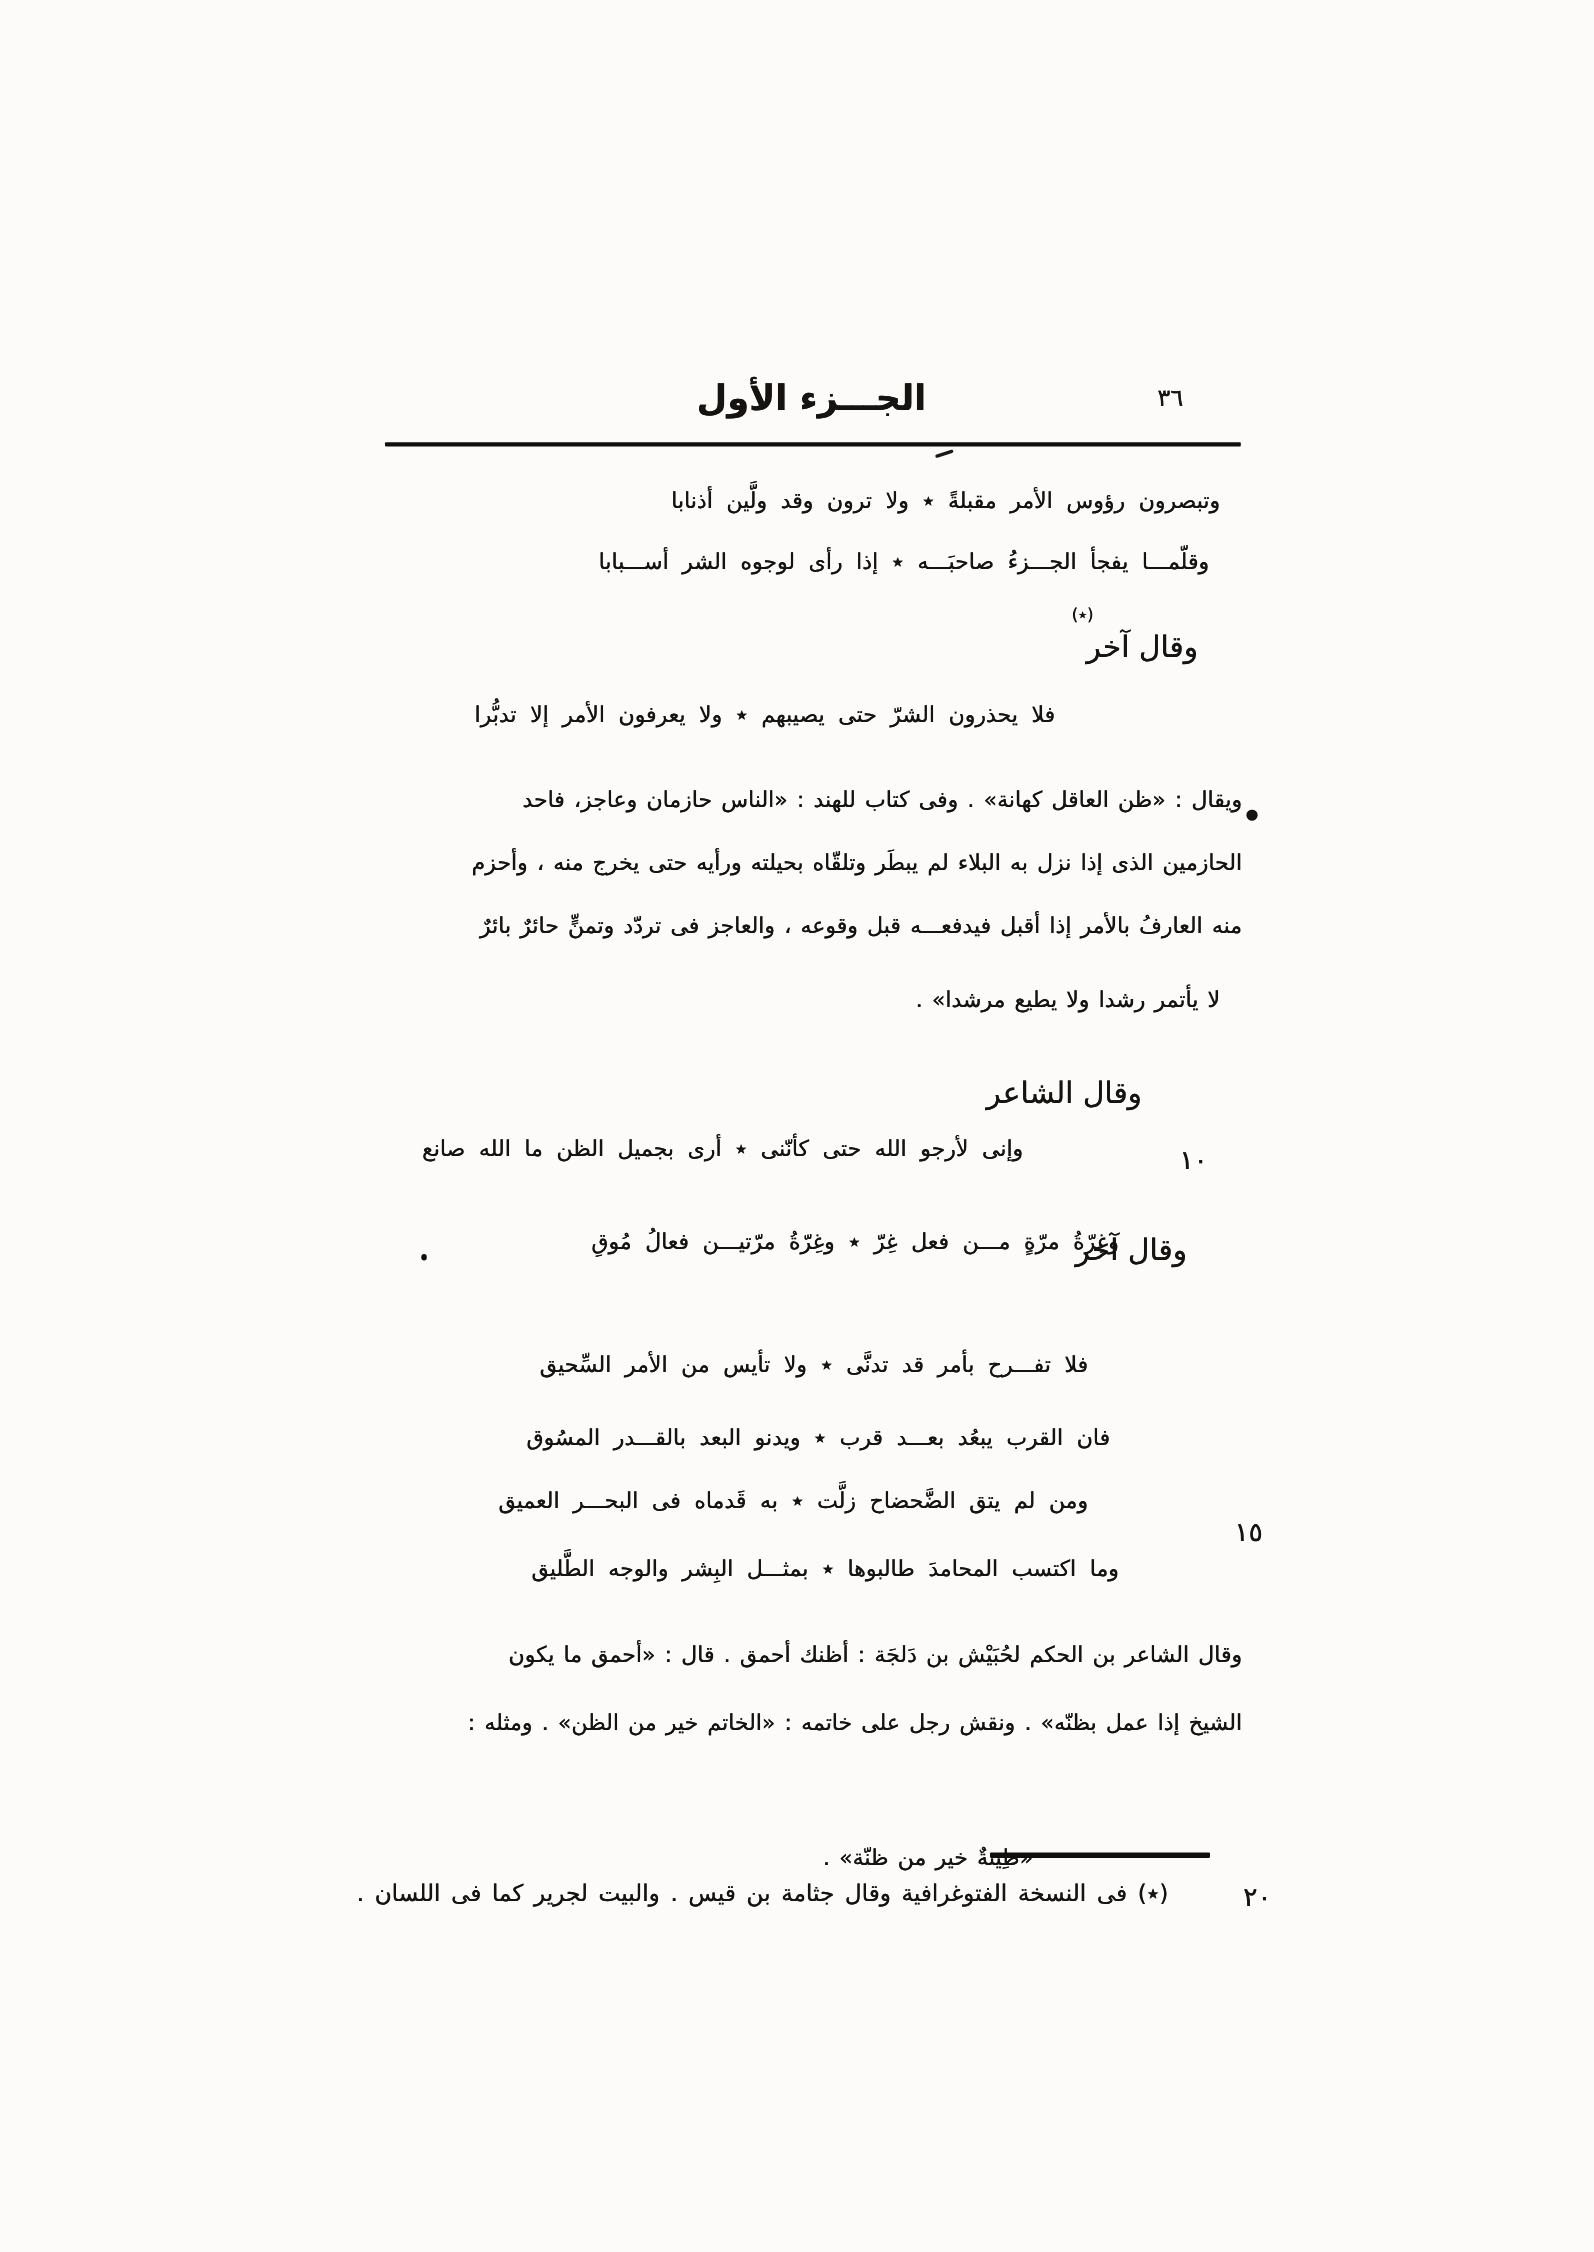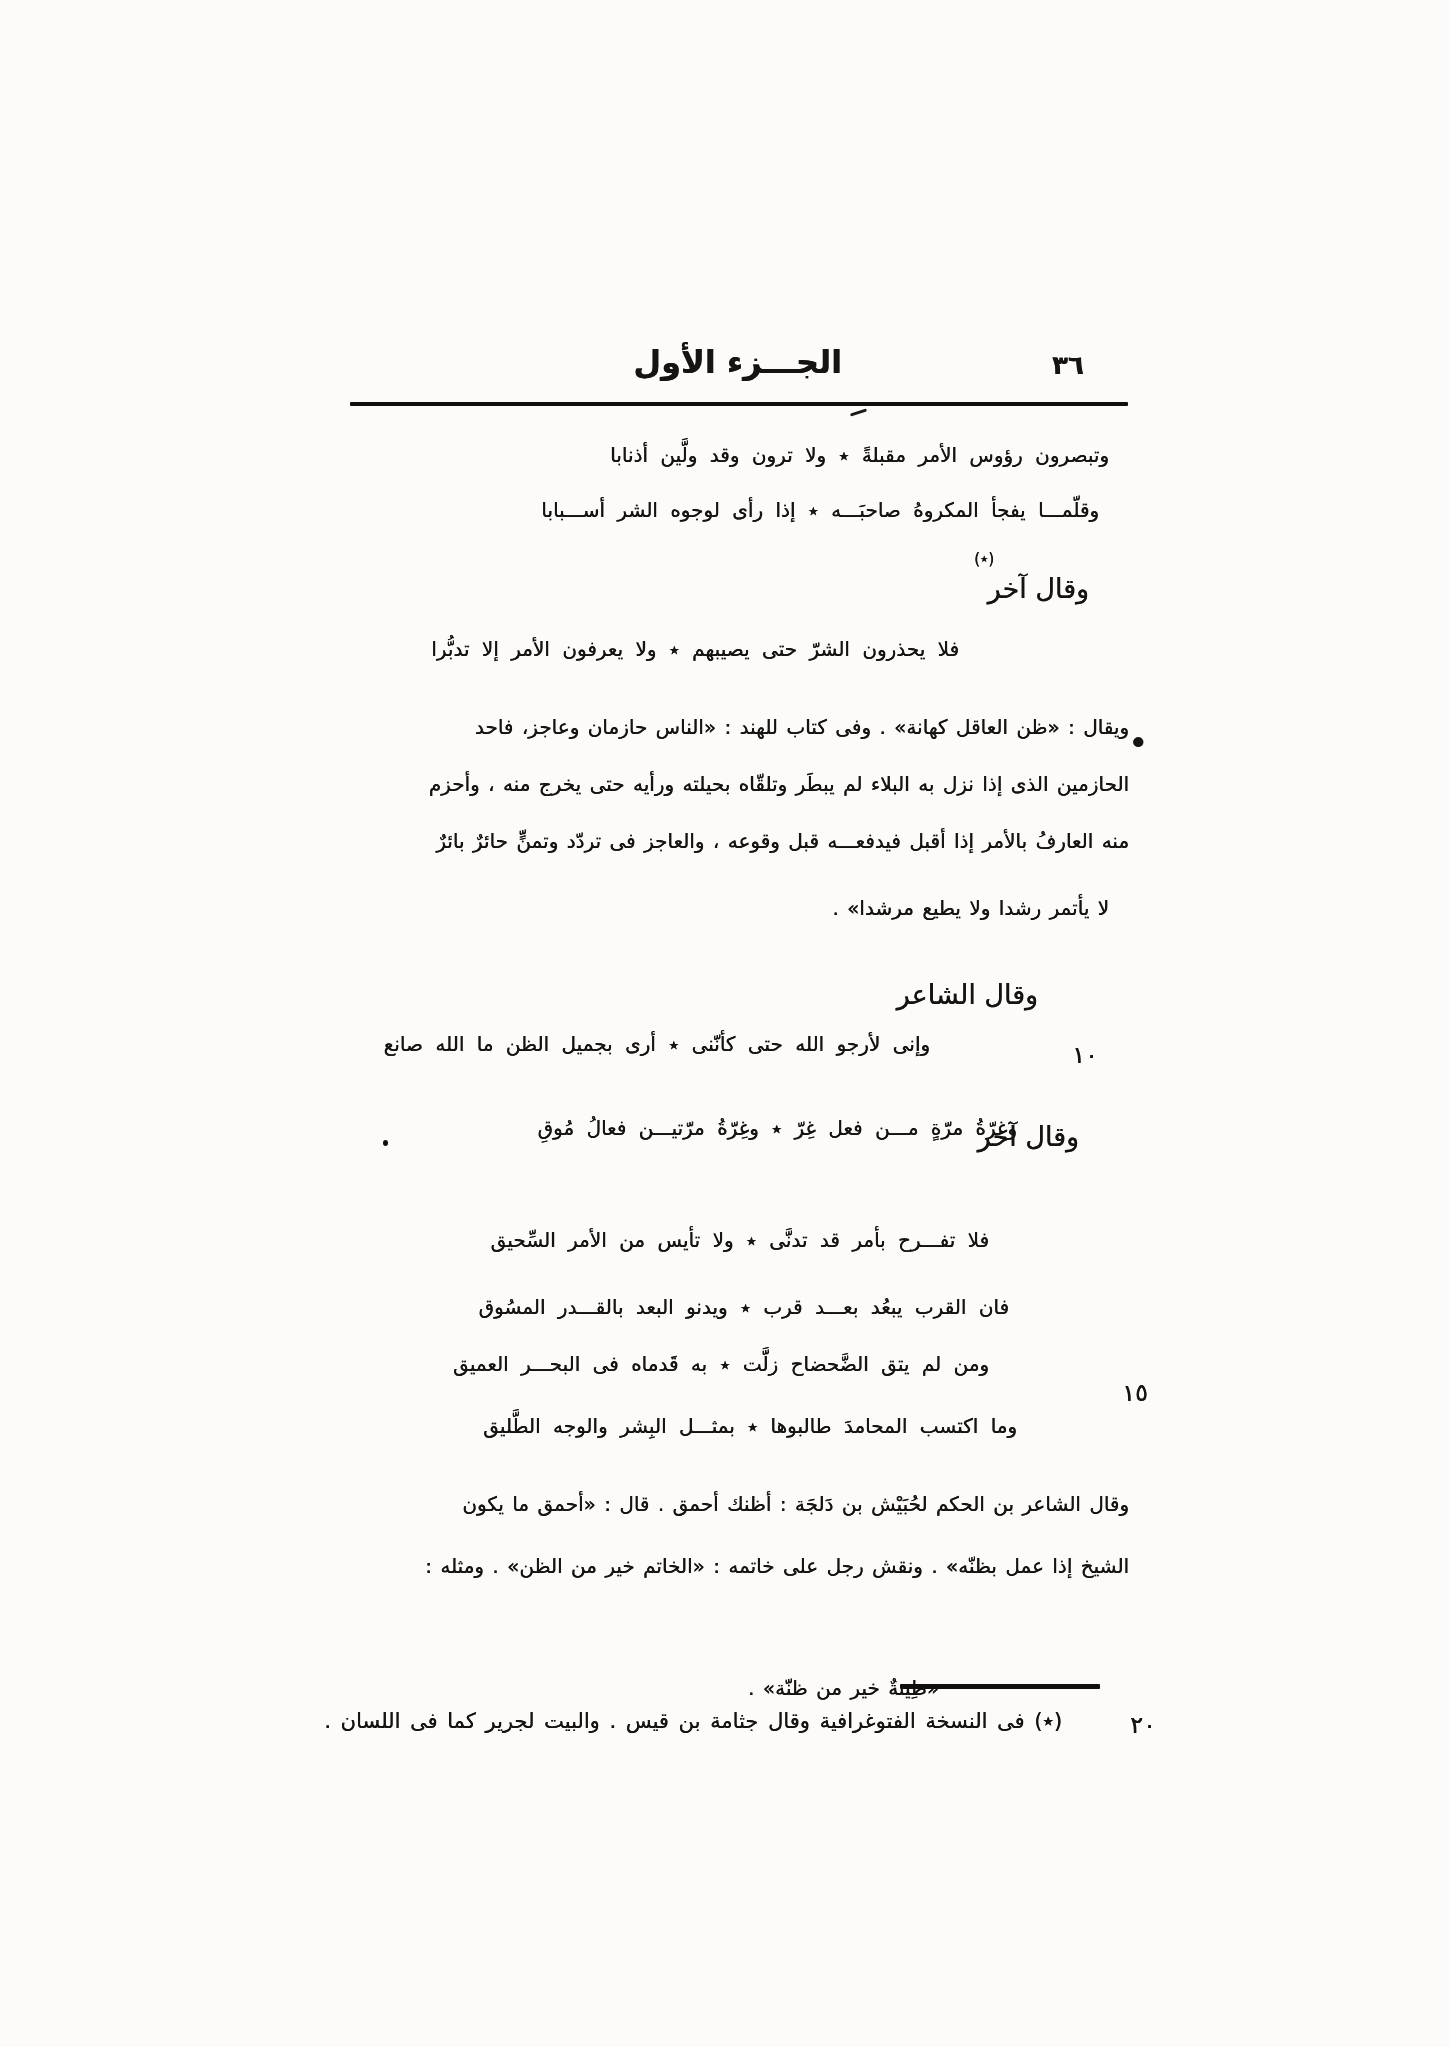--- a/index.html
+++ b/index.html
@@ -16,40 +16,40 @@
     position:absolute;
     white-space:nowrap;
     font-size:20px;
     line-height:1.25;
     text-shadow:0.35px 0 0 currentColor;
   }
   .verse{word-spacing:6px;}
   .prose{word-spacing:2px;}
   .heading{font-size:27px;}
   .page-title{font-size:32px;font-weight:bold;text-align:center;}
-  .page-num{font-size:26px;font-weight:bold;}
+  .page-num{font-size:22px;font-weight:normal;}
   .margin-num{font-size:24px;text-shadow:0.4px 0 0 currentColor;}
   .fn-mark{font-size:15px;letter-spacing:2px;}
   .footnote{font-size:21px;word-spacing:3px;}
   .rule{position:absolute;background:#100f0d;border-radius:1px;}
   .speck{position:absolute;background:#1b1916;border-radius:2px;}
   .dot{position:absolute;background:#0f0e0c;border-radius:50%;}
 </style>
 </head>
 <body>
 
 <div class="page">
 
   <div class="t page-title" style="top:342px;left:630px;width:215px;">الجـــزء الأول</div>
   <div class="t page-num" style="top:349px;left:1052px;">٣٦</div>
   <div class="rule" style="top:402px;left:350px;width:778px;height:4px;"></div>
   <div class="speck" style="top:411px;left:850px;width:17px;height:3px;transform:rotate(-18deg);"></div>
 
   <div class="t verse" style="top:443px;right:340px;">وتبصرون رؤوس الأمر مقبلةً ٭ ولا ترون وقد ولَّين أذنابا</div>
-  <div class="t verse" style="top:498px;right:350px;">وقلّمـــا يفجأ المكروهُ صاحبَـــه ٭ إذا رأى لوجوه الشر أســـبابا</div>
+  <div class="t verse" style="top:498px;right:350px;">وقلّمـــا يفجأ الجـــزءُ صاحبَـــه ٭ إذا رأى لوجوه الشر أســـبابا</div>
 
   <div class="t fn-mark" style="top:550px;right:455px;">(٭)</div>
   <div class="t heading" style="top:572px;right:360px;">وقال آخر</div>
 
   <div class="t verse" style="top:637px;right:490px;">فلا يحذرون الشرّ حتى يصيبهم ٭ ولا يعرفون الأمر إلا تدبُّرا</div>
 
   <div class="t prose" style="top:715px;right:320px;">ويقال : «ظن العاقل كهانة» . وفى كتاب للهند : «الناس حازمان وعاجز، فاحد</div>
   <div class="t prose" style="top:772px;right:320px;">الحازمين الذى إذا نزل به البلاء لم يبطَر وتلقّاه بحيلته ورأيه حتى يخرج منه ، وأحزم</div>
   <div class="t prose" style="top:829px;right:320px;">منه العارفُ بالأمر إذا أقبل فيدفعـــه قبل وقوعه ، والعاجز فى تردّد وتمنٍّ حائرٌ بائرٌ</div>
   <div class="t prose" style="top:896px;right:340px;">لا يأتمر رشدا ولا يطيع مرشدا» .</div>

